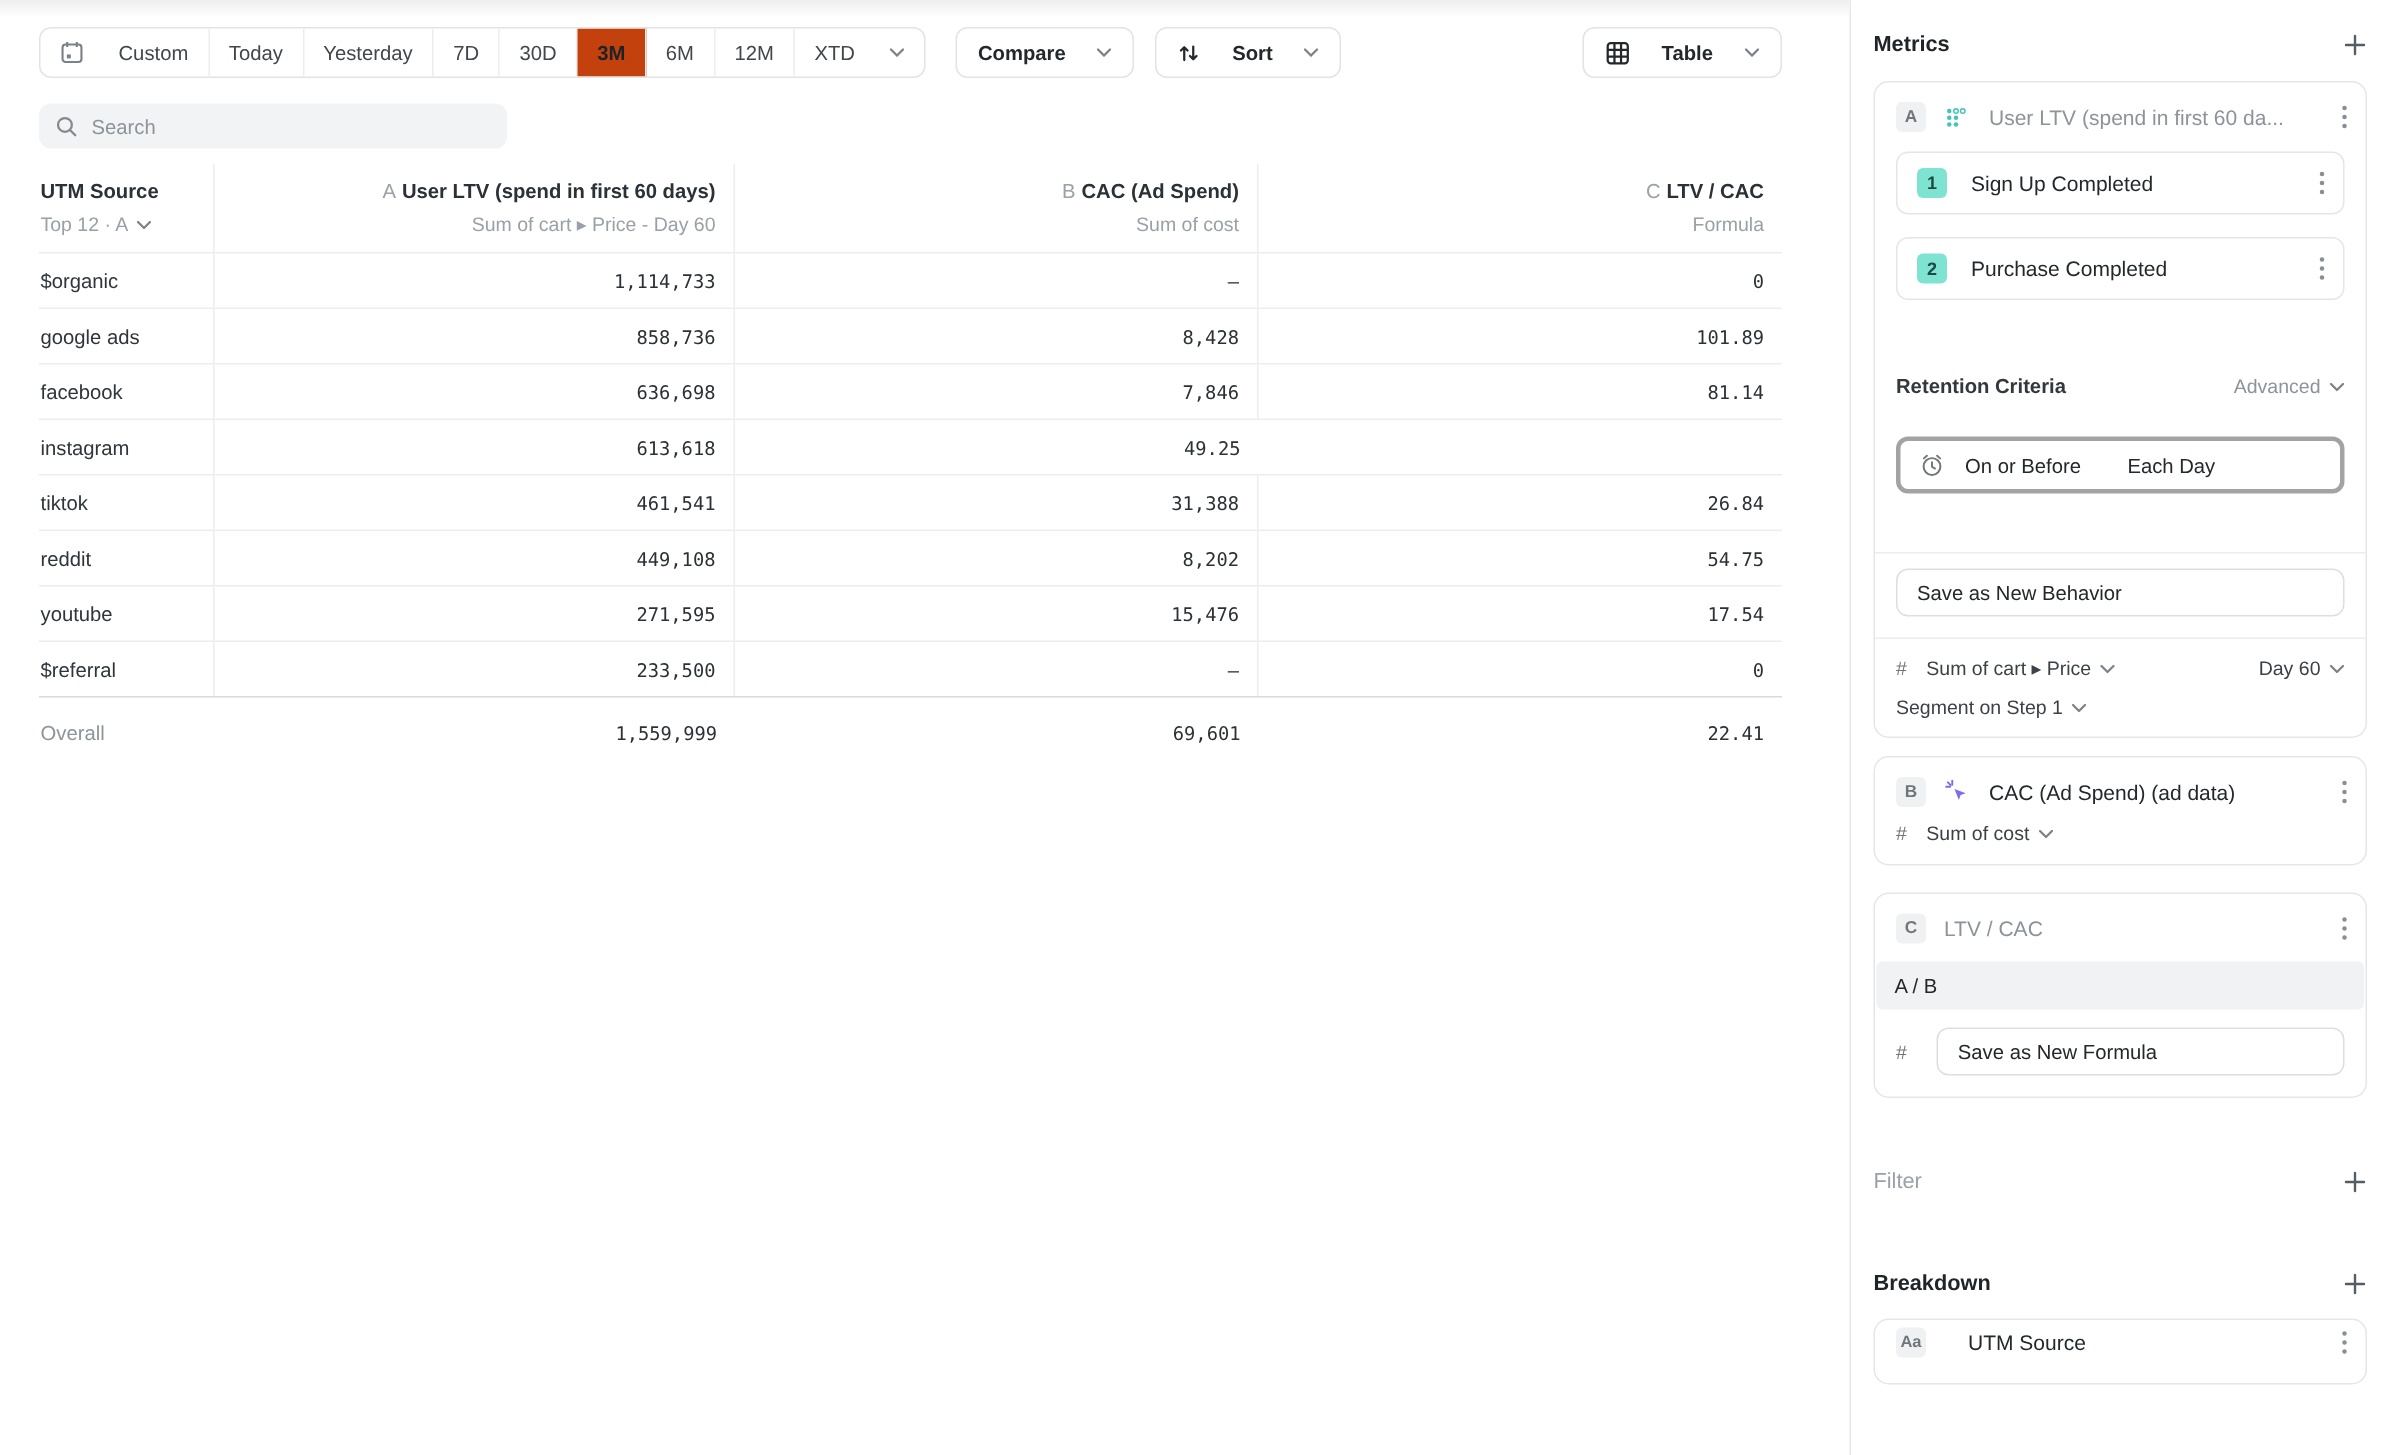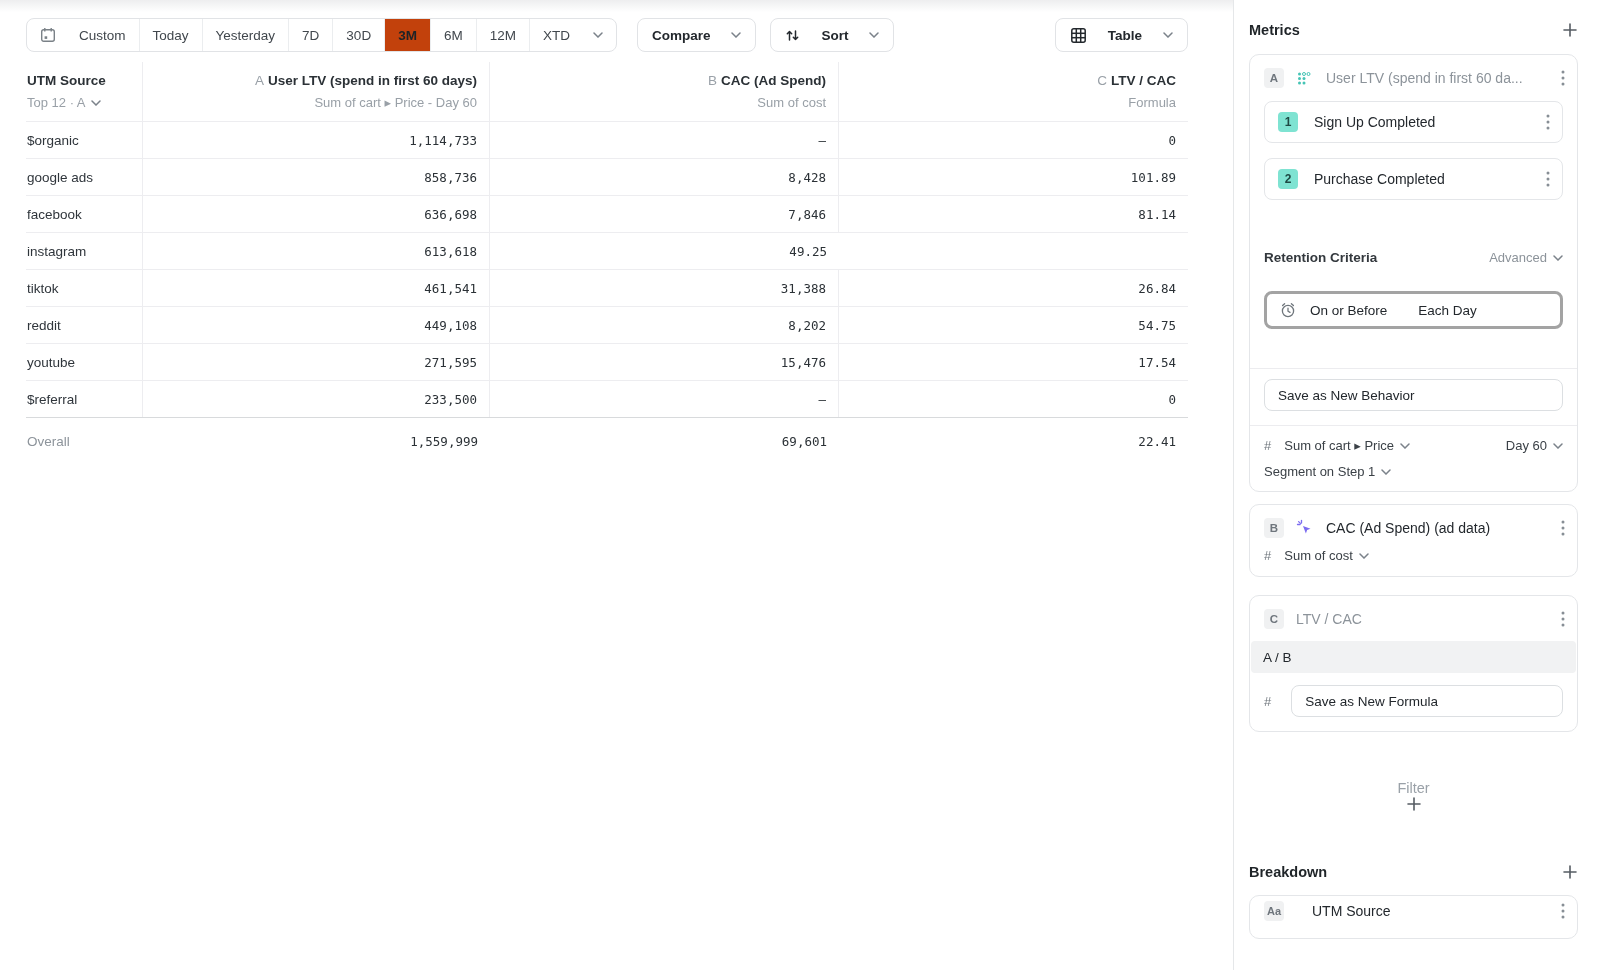--- a/index.html
+++ b/index.html
@@ -98,21 +98,21 @@
   .metricB { margin-top:12px; padding-bottom:13px; }
   .metricB .agg { padding:10px 14px 0; }
   .metricC { margin-top:18px; padding-bottom:14px; }
   .formula-bar { margin:12px 1px 0; background:#f1f2f3; border-radius:4px; height:32px;
     display:flex; align-items:center; padding:0 12px; font-size:13.5px; font-weight:500;
     color:#23282d; cursor:text; }
   .fm-row { display:flex; align-items:center; padding:12px 14px 0; }
   .fm-btn { flex:1 1 auto; margin-left:20px; height:32px; border:1px solid #dcdfe2; border-radius:8px;
     background:#fff; display:flex; align-items:center; padding:0 13px; font-size:13.5px;
     font-weight:500; color:#23282d; cursor:pointer; font-family:"Liberation Sans", sans-serif; }
-  .filter-row { margin-top:48px;flex-direction:column; }
+  .filter-row { margin-top:48px; }
   .breakdown-row { margin-top:52px; }
   .bd-card { margin-top:15px; height:44px; display:flex; align-items:center; gap:28px; padding:0 12px 12px 14px; }
   .bd-lbl { font-size:14px; font-weight:500; color:#23282d; flex:1 1 auto; }
   svg { display:block; }
 </style>
 </head>
 <body>
 
 <div class="main">
   <div class="top-shadow"></div>
@@ -189,20 +189,29 @@
           <line x1="1.8" y1="10.7" x2="15.2" y2="10.7"></line>
         </svg>
       </span>
       <span>Table</span>
       <svg class="chev" viewBox="0 0 10 6" fill="none" stroke="currentColor" stroke-width="1.5" stroke-linecap="round">
           <path d="M1 1l4 4 4-4"></path>
         </svg>
     </button>
   </div>
 
+  <div class="search">
+    <span class="icon">
+      <svg width="15" height="15" viewBox="0 0 15 15" fill="none" stroke="#84898f" stroke-width="1.5" stroke-linecap="round">
+        <circle cx="6.3" cy="6.3" r="4.6"></circle>
+        <line x1="9.8" y1="9.8" x2="13.2" y2="13.2"></line>
+      </svg>
+    </span>
+    <input type="text" placeholder="Search" style="">
+  </div>
 
   <div class="tbl">
     <div class="grid thead">
       <div class="th">
         <div class="t1">UTM Source</div>
         <div class="t2">
           <span>Top 12 · A</span>
           <svg class="chev" viewBox="0 0 10 6" fill="none" stroke="currentColor" stroke-width="1.5" stroke-linecap="round">
               <path d="M1 1l4 4 4-4"></path>
             </svg>

